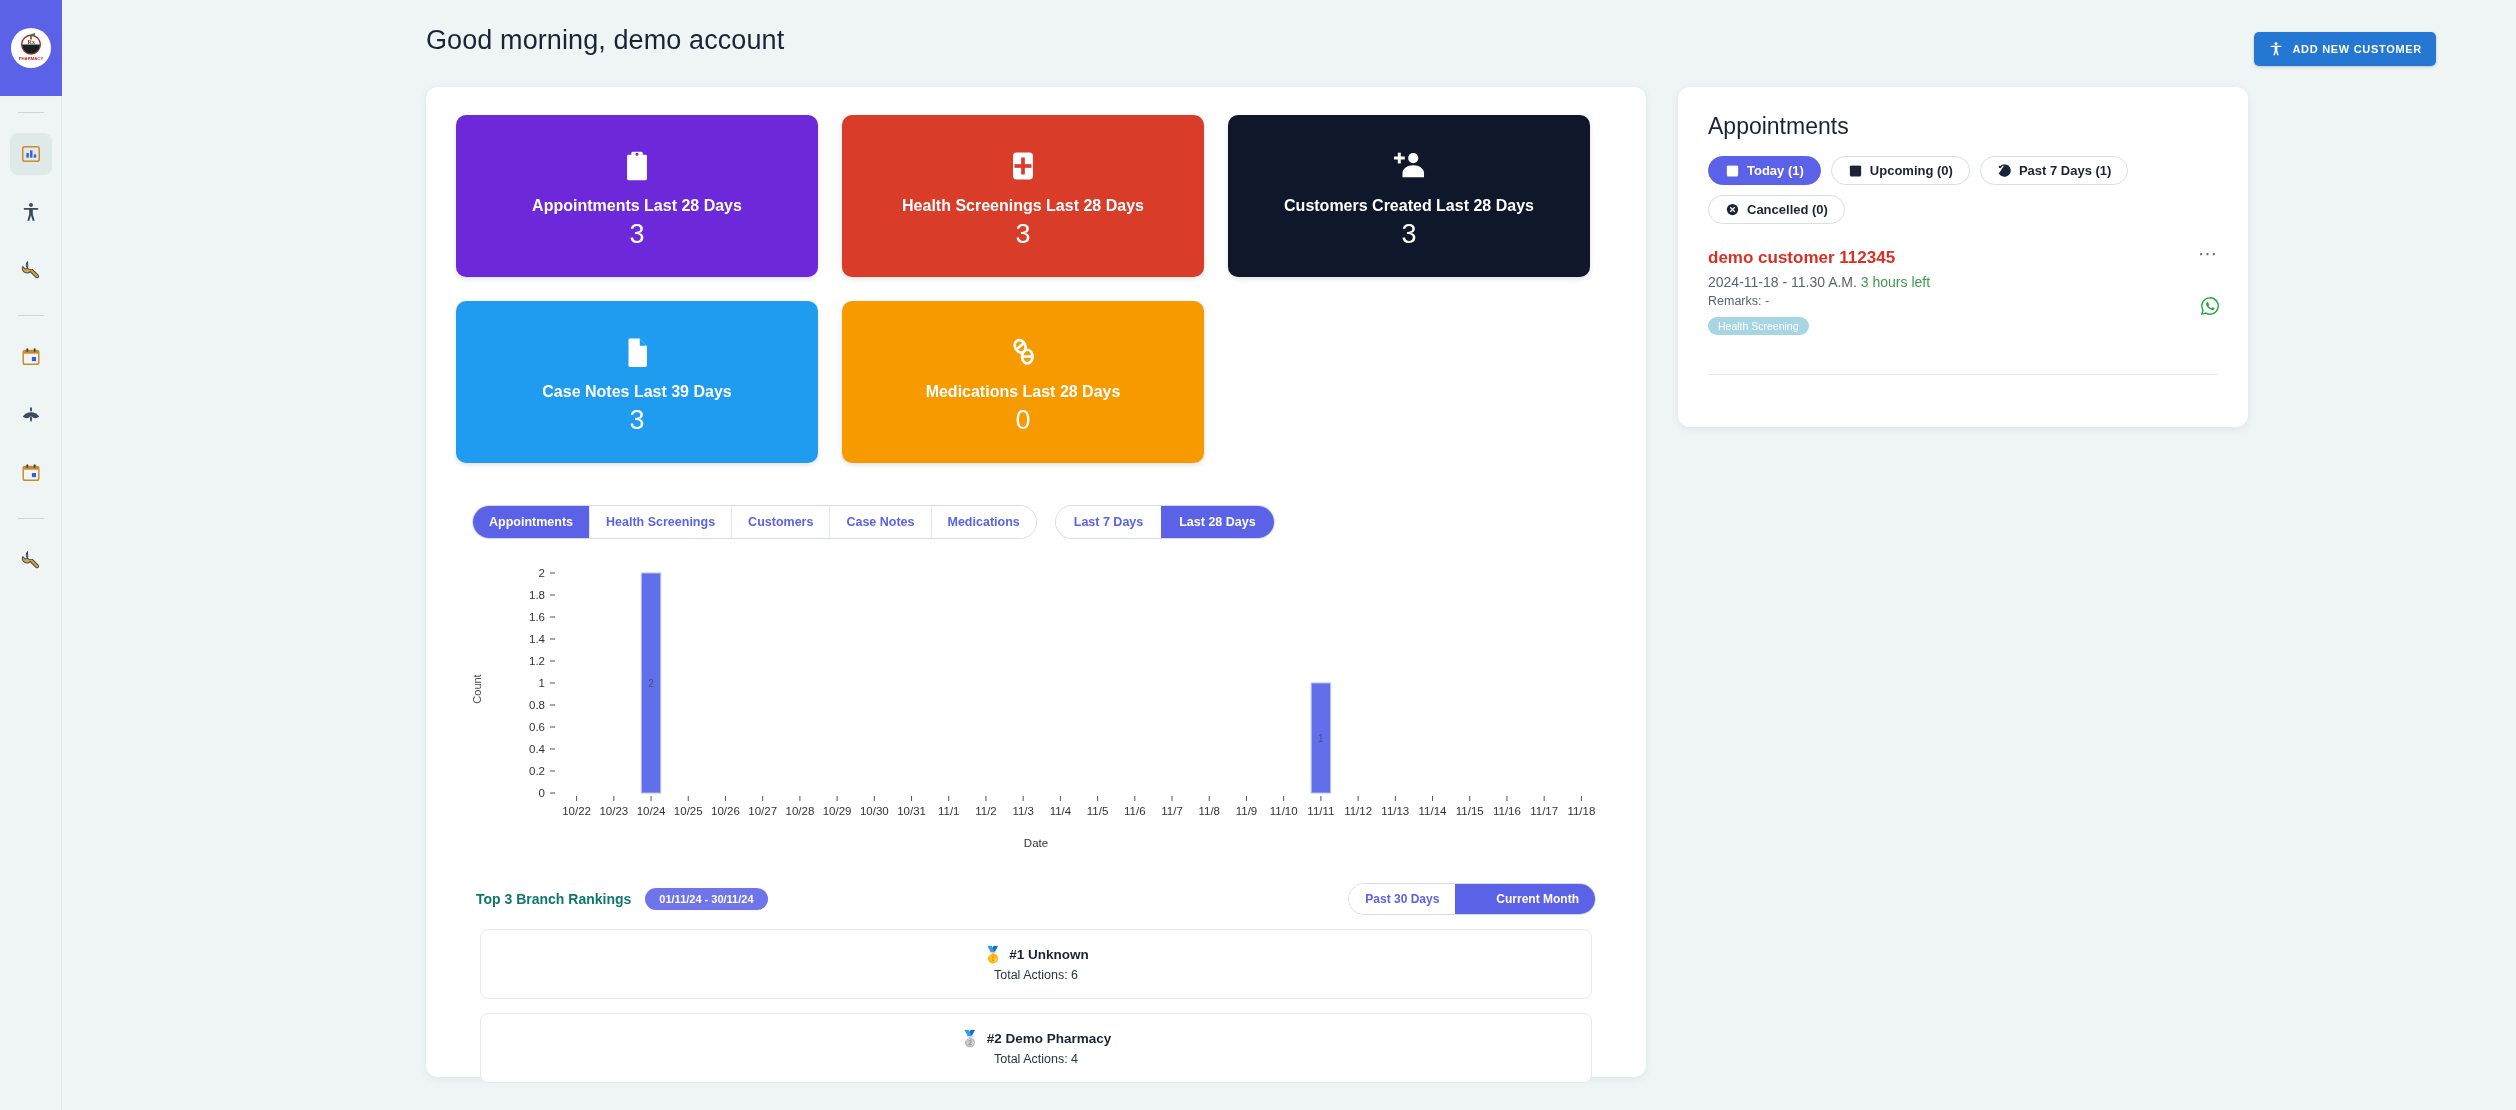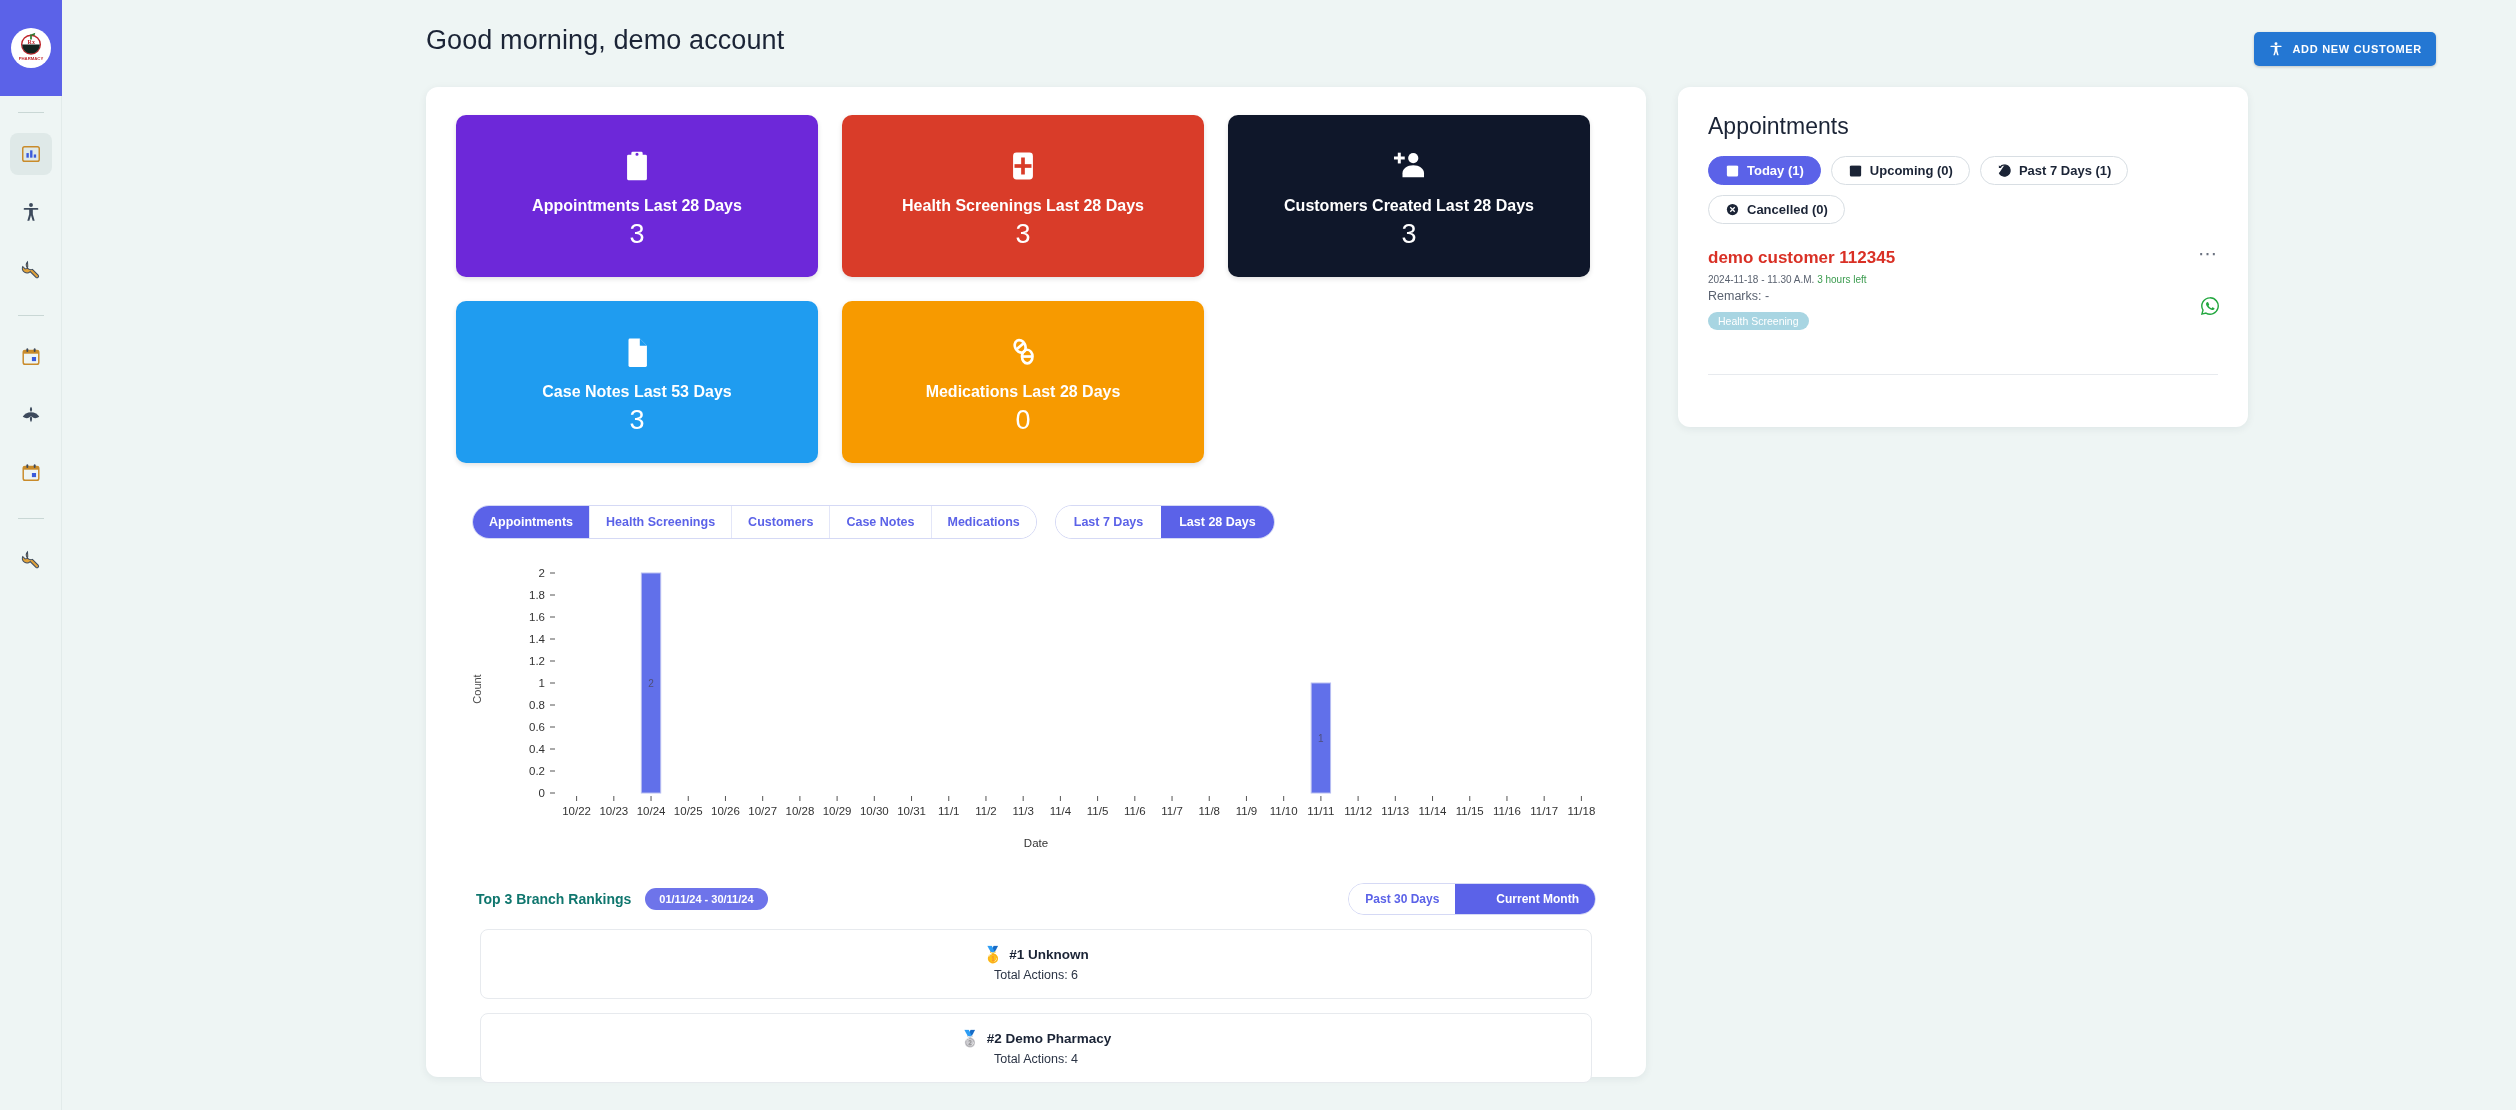--- a/index.html
+++ b/index.html
@@ -162,21 +162,21 @@
     padding: 6px 16px; font-size: 13px; font-weight: bold; color: #1b2436;
     background: #fff; cursor: pointer; white-space: nowrap;
   }
   .chip.active { background: #5b62e8; color: #fff; border-color: #5b62e8; }
   .chip svg { width: 15px; height: 15px; }
   .chip svg * { fill: #1b2436; }
   .chip.active svg * { fill: #fff; }
 
   #appt-item { margin-top: 24px; position: relative; }
   #appt-customer { font-size: 17px; font-weight: bold; color: #d93025; cursor: pointer; }
-  #appt-time { font-size: 10px; color: #5a6270; margin-top: 6px; }
+  #appt-time { font-size: 14px; color: #5a6270; margin-top: 6px; }
   #appt-time .left { color: #3a9b4e; }
   #appt-remarks { font-size: 12.5px; color: #5a6270; margin-top: 4px; }
   #appt-badge {
     display: inline-block; margin-top: 9px;
     background: #a8d5e2; color: #fff; border-radius: 10px;
     padding: 3px 10px; font-size: 10.5px;
   }
   #appt-dots {
     position: absolute; right: 0; top: 0; color: #6b7280;
     font-size: 19px; letter-spacing: 1px; cursor: pointer; line-height: 12px;
@@ -320,21 +320,21 @@
           <div class="stat-label">Customers Created Last 28 Days</div>
           <div class="stat-value">3</div>
         </div>
         <div class="stat-card" style="background: rgb(31, 156, 240);">
           <div class="icon">
             <svg viewBox="0 0 24 24">
               <path d="M7 2.5h7l5 5v14a1 1 0 0 1-1 1H7a1 1 0 0 1-1-1V3.5a1 1 0 0 1 1-1z"></path>
               <path d="M14 2.5l5 5h-5z" fill="#1f9cf0"></path>
             </svg>
           </div>
-          <div class="stat-label">Case Notes Last 53 Days</div>
+          <div class="stat-label">Case Notes Last 39 Days</div>
           <div class="stat-value">3</div>
         </div>
         <div class="stat-card" style="background: rgb(247, 154, 0);">
           <div class="icon">
             <svg viewBox="0 0 24 24">
               <ellipse cx="10" cy="8" rx="3.6" ry="4.6" transform="rotate(-28 10 8)" fill="none" stroke="#fff" stroke-width="1.9"></ellipse>
               <line x1="7.3" y1="10.3" x2="12.7" y2="5.7" stroke="#fff" stroke-width="1.9"></line>
               <ellipse cx="15" cy="15.2" rx="3.7" ry="4.8" fill="none" stroke="#fff" stroke-width="1.9"></ellipse>
               <line x1="11.4" y1="15.2" x2="18.6" y2="15.2" stroke="#fff" stroke-width="1.9"></line>
             </svg>

